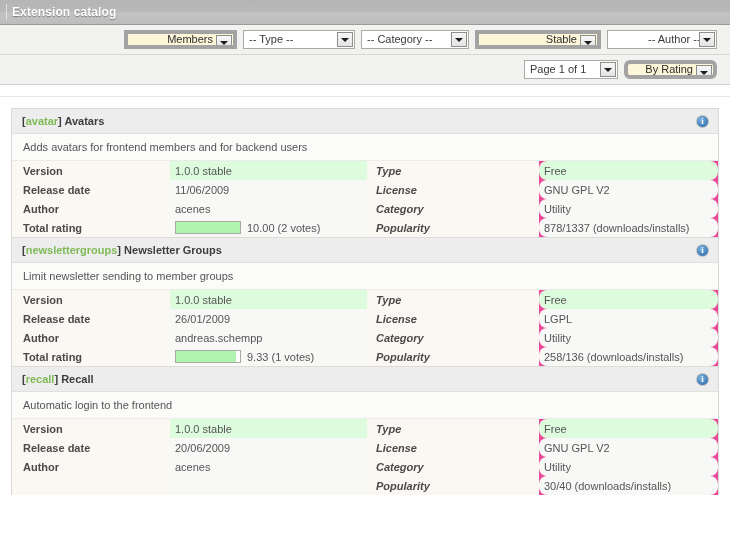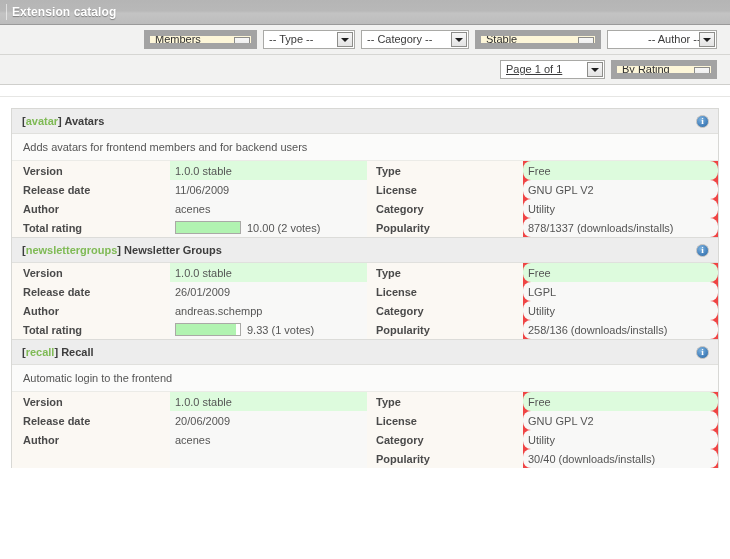--- a/index.html
+++ b/index.html
@@ -73,62 +73,63 @@
     padding: 0 20px 0 5px;
     font-size: 11px;
     color: #3a3a3a;
     line-height: 17px;
     white-space: nowrap;
     overflow: hidden;
     cursor: default;
   }
   .sel.active {
     background: #fdf6d8;
-    border: 6px solid #a3a3a3;
+    border: 4px solid #a3a3a3;
     color: #2e2e2e;
+    justify-content: flex-end;
   }
   .sel .arrowbox {
     position: absolute;
     right: 1px; top: 1px;
     width: 16px; height: 15px;
     background: linear-gradient(to bottom, #f7f7f7 0%, #e3e3e3 100%);
     border: 1px solid #8d8d8a;
     display: flex;
     align-items: center;
     justify-content: center;
   }
   .sel .arrowbox i {
     display: block;
     width: 0; height: 0;
     border-left: 4px solid transparent;
     border-right: 4px solid transparent;
     border-top: 4px solid #1d1d1d;
   }
   .sel.w-members  { width: 113px; }
-  .sel.w-type     { width: 92px; }
+  .sel.w-type     { width: 112px; }
   .sel.w-category { width: 108px; }
   .sel.w-stable   { width: 126px; }
   .sel.w-author   { width: 110px; padding-left: 40px; }
-  .sel.w-page     { width: 105px; text-decoration: underline; }
-  .sel.w-sort     { width: 106px; }
+  .sel.w-page     { width: 94px; }
+  .sel.w-sort     { width: 93px; border-radius: 6px; }
 
   
   #listwrap {
     position: absolute;
     left: 0; right: 0;
     top: 96px; bottom: 0;
     background: #ffffff;
     border-top: 1px solid #e6e6e4;
     overflow: hidden;
   }
   #panel {
     margin: 11px 11px 0 11px;
     border: 1px solid #d8d8d5;
     border-bottom: none;
-    background: #ef4444;
+    background: #ec4899;
   }
 
   
   .ext { border-bottom: 1px solid #dcdcd9; }
   .ext:last-child { border-bottom: none; }
 
   .ext-head {
     background: #ededed;
     border-bottom: 1px solid #e0e0dd;
     height: 25px;
@@ -189,25 +190,26 @@
     color: #4a4a4a;
     padding-left: 11px !important;
   }
   td.val {
     width: 197px;
     background: #f8f8f7;
     color: #555555;
     padding-left: 5px !important;
   }
   td.lbl2 {
-    width: 156px;
+    width: 172px;
     background: #fbf8f3;
     font-weight: bold;
     color: #4a4a4a;
     padding-left: 9px !important;
+    font-style: italic;
   }
   td.val2 {
     background: #f8f8f7;
     color: #555555;
     padding-left: 5px !important;
     border-radius: 8px;
   }
   tr.hl td.val, tr.hl td.val2 { background: #ddfbdd; }
   tr.hl td.lbl, tr.hl td.lbl2 { background: #fbf8f3; }
   tr.blank td.lbl, tr.blank td.val { color: transparent; }
@@ -332,20 +334,21 @@
                 <td class="val2">878/1337 (downloads/installs)</td>
               </tr>
             </tbody>
           </table>
         </div>
         <div class="ext">
           <div class="ext-head">
             <div class="name"><span class="brk">[</span><span class="tag">newslettergroups</span><span class="brk">] </span><span>Newsletter Groups</span></div>
             <div class="info-icon">i</div>
           </div>
+          <div class="ext-desc">Limit newsletter sending to member groups</div>
           <table class="ext-table">
             <tbody>
               <tr class="hl">
                 <td class="lbl">Version</td>
                 <td class="val">1.0.0 stable</td>
                 <td class="lbl2">Type</td>
                 <td class="val2">Free</td>
               </tr>
               <tr>
                 <td class="lbl">Release date</td>

